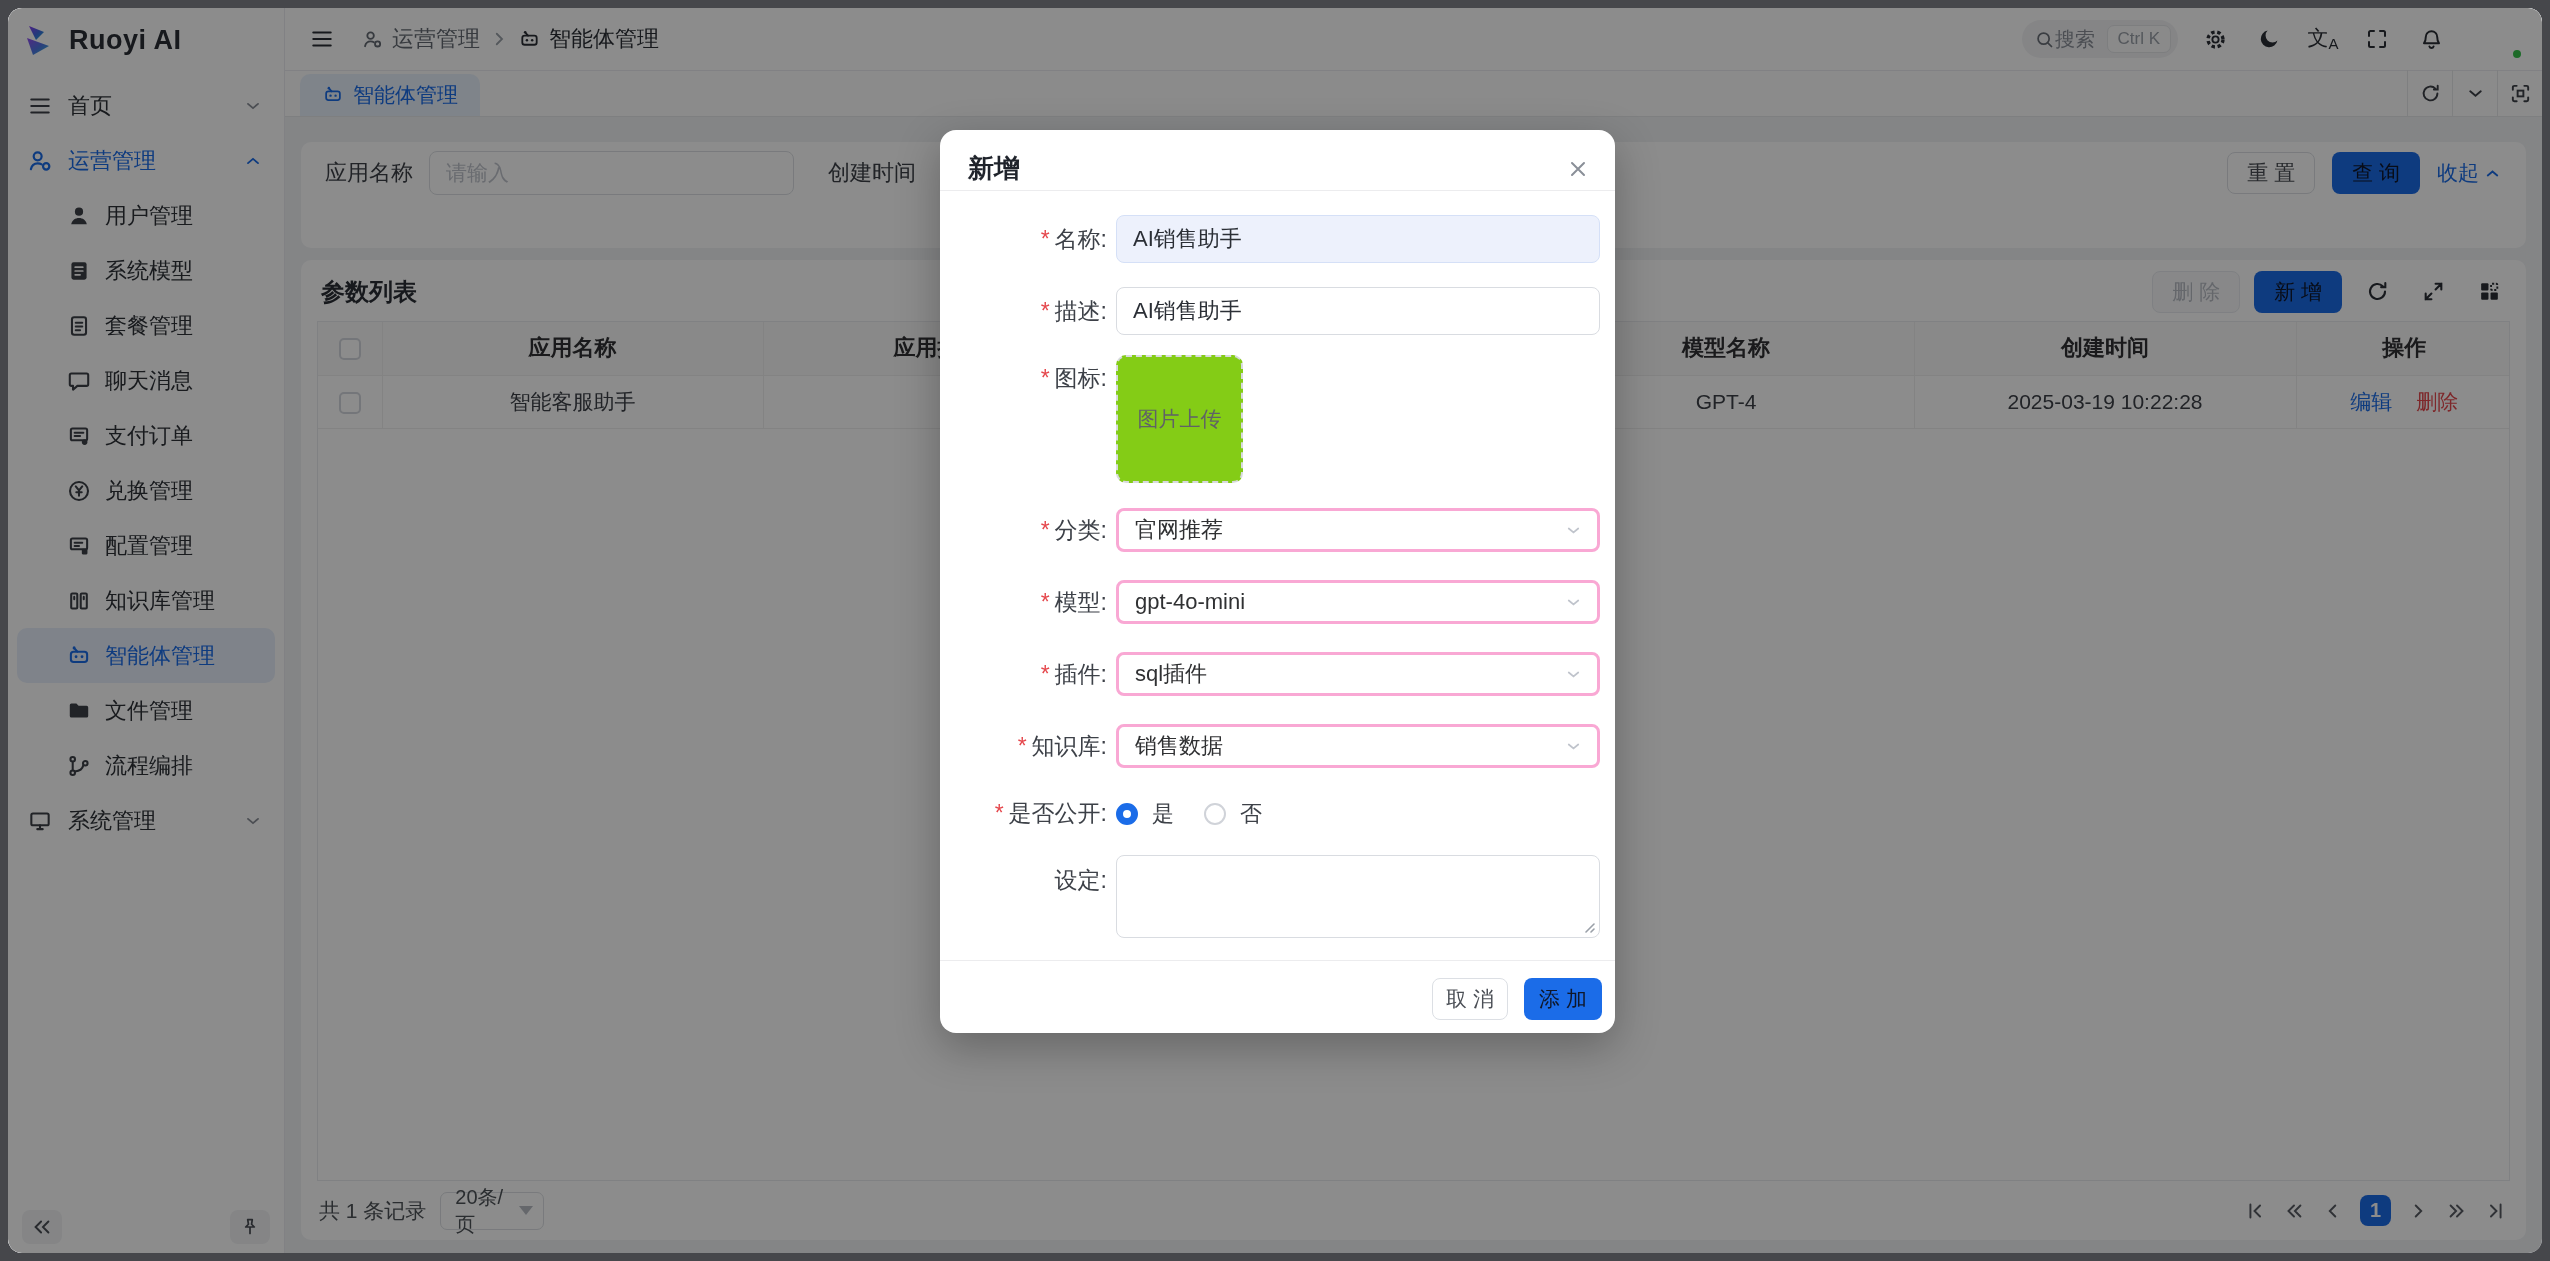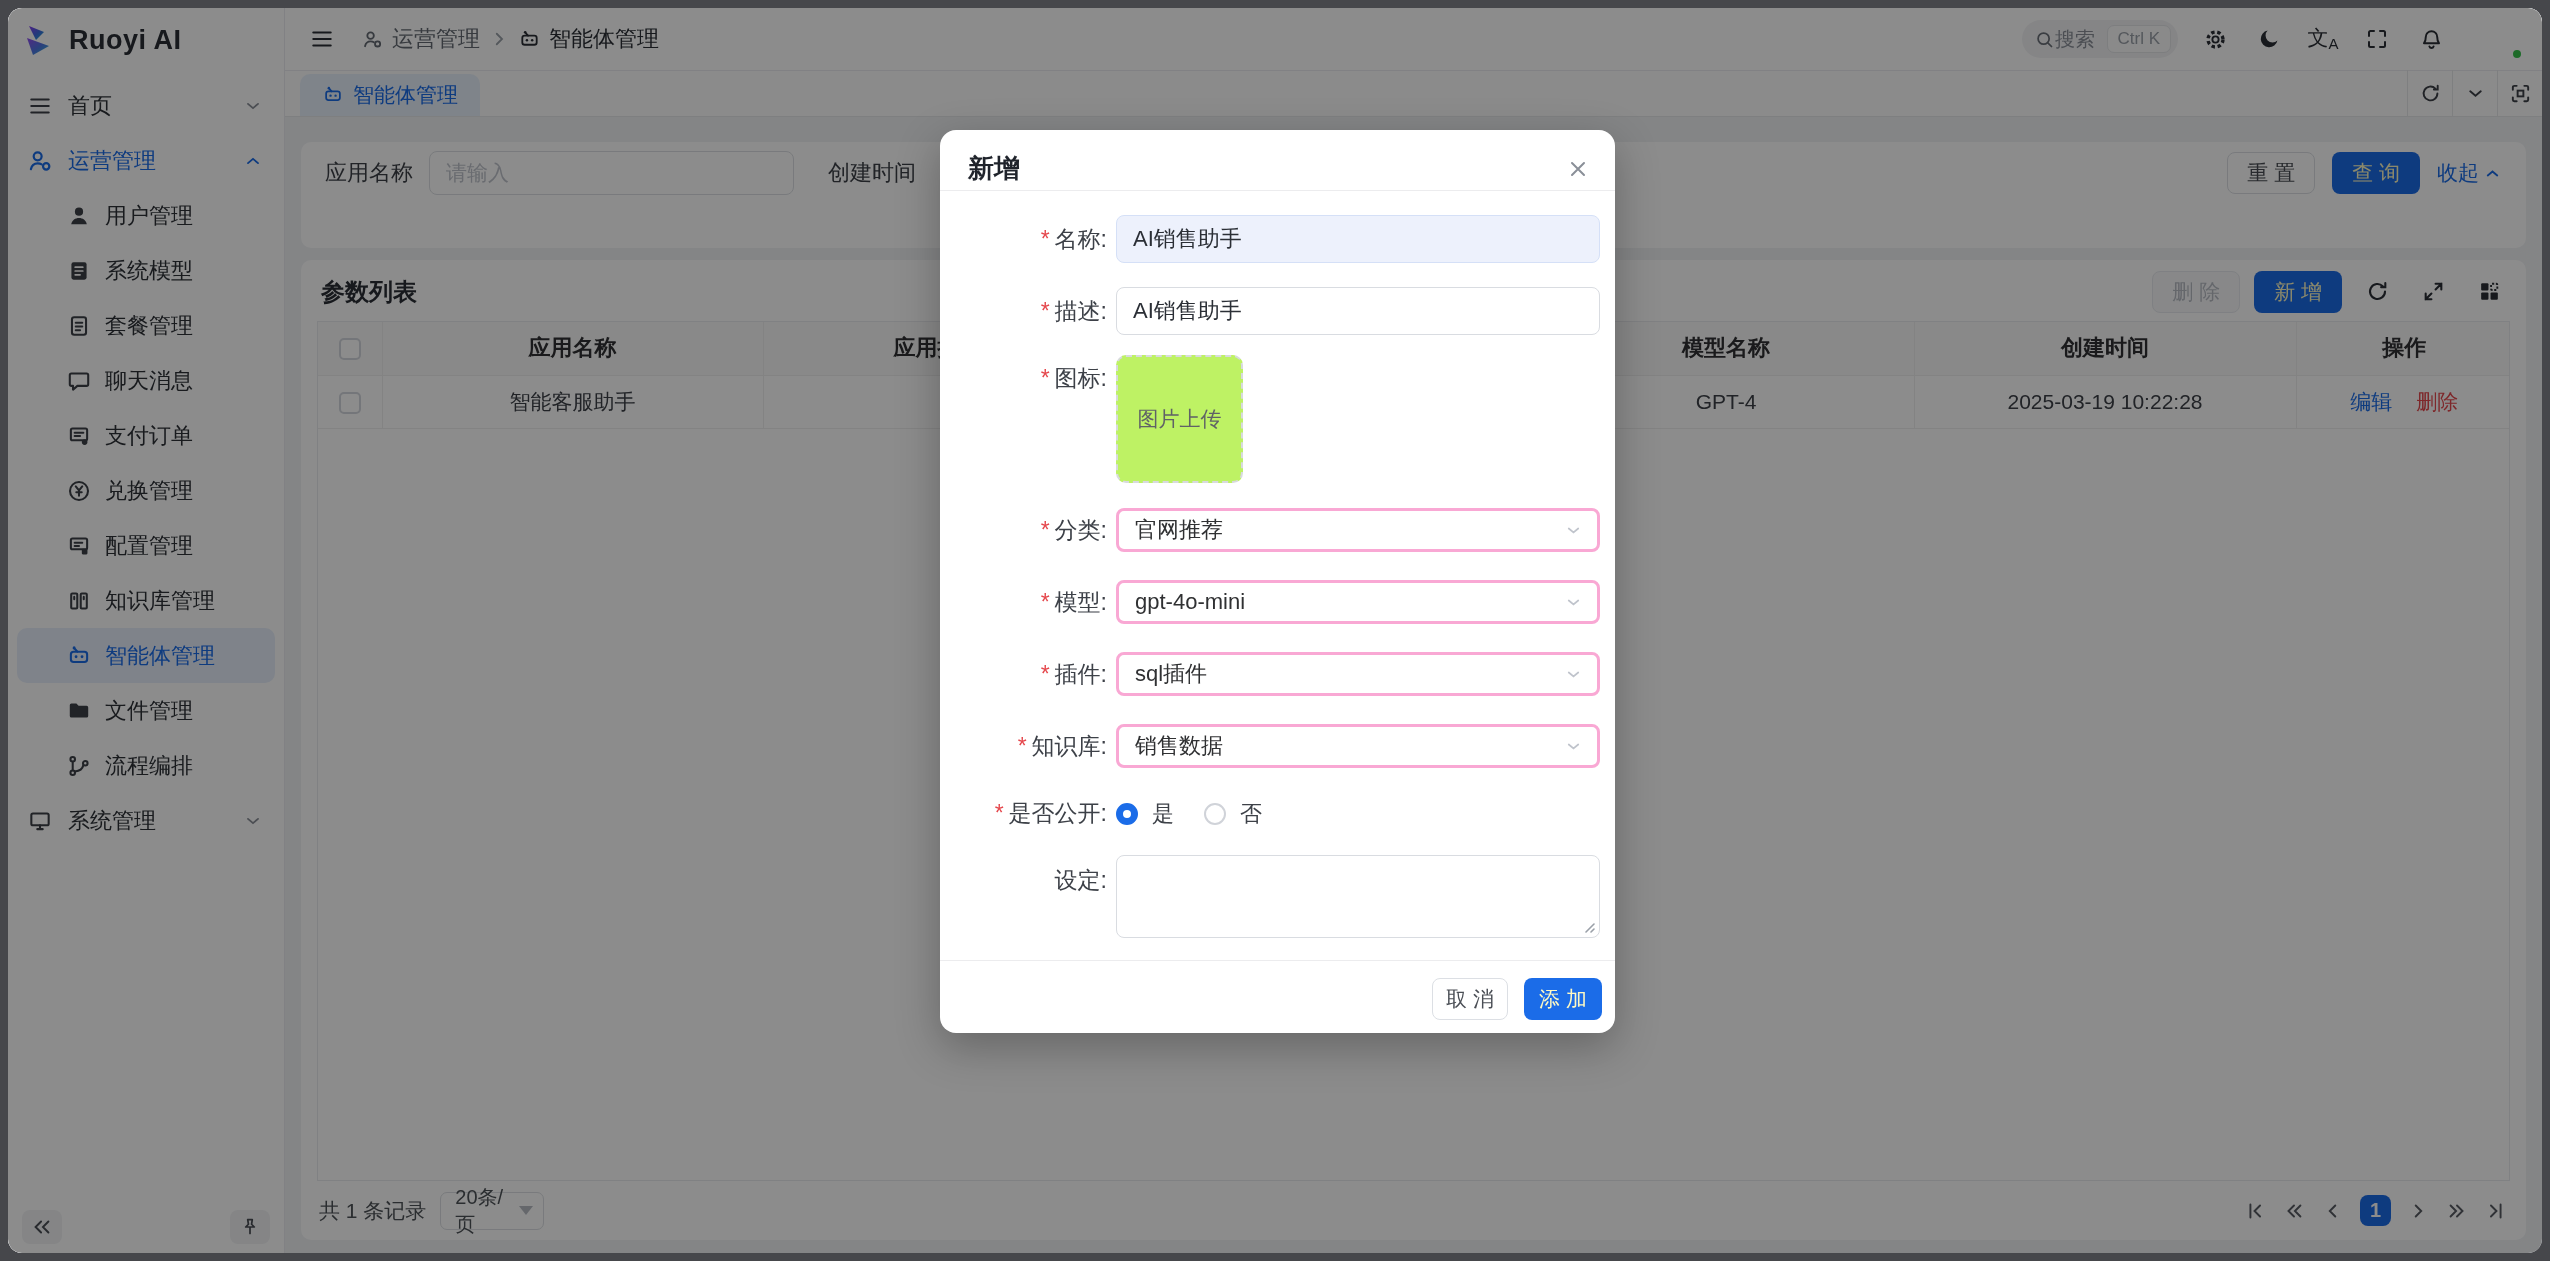--- a/index.html
+++ b/index.html
@@ -57,21 +57,21 @@
   
   .filter-card { height:106px; background:#fff; border-radius:10px; padding:9px 24px 0 24px; margin-bottom:12px; }
   .filter-row { display:flex; align-items:center; height:44px; }
   .f-label { font-size:22px; color:#3d4148; margin-right:16px; white-space:nowrap; }
   .f-input { width:365px; height:44px; border:1px solid #dcdfe3; border-radius:8px; background:#fff; padding:0 16px; font-size:21px; color:#2b2f36; outline:none; font-family:inherit; }
   .f-input::placeholder { color:#c0c4cc; }
   .f-label2 { margin-left:34px; }
   .f-actions { margin-left:auto; display:flex; align-items:center; gap:17px; }
   .btn { height:42px; border-radius:8px; font-size:21px; display:flex; align-items:center; justify-content:center; cursor:pointer; border:1px solid transparent; white-space:nowrap; font-family:inherit; }
   .btn-plain { background:#fff; border-color:#dcdfe4; color:#4a4e55; padding:0 19px; }
-  .btn-primary { background:#1b6ce8; color:#fef9c3; padding:16px 19px; }
+  .btn-primary { background:#1b6ce8; color:#0f172a; padding:16px 19px; }
   .link-collapse { display:flex; align-items:center; gap:4px; color:#1b6ce8; font-size:21px; cursor:pointer; }
 
   
   .table-card { flex:1; background:#fff; border-radius:10px; display:flex; flex-direction:column; min-height:0; }
   .card-head { height:55px; display:flex; align-items:center; padding:8px 16px 0 20px; }
   .card-title { font-size:24px; font-weight:600; color:#2b2f36; }
   .card-actions { margin-left:auto; display:flex; align-items:center; gap:14px; }
   .btn-disabled { background:#f7f8fa; border-color:#e8eaee; color:#b8bcc4; cursor:not-allowed; padding:0 19px; }
   .icon-btn { width:42px; height:42px; display:flex; align-items:center; justify-content:center; cursor:pointer; color:#2b2f36; }
   .tbl-wrap { flex:1; margin:6px 16px 0 16px; border:1px solid #e9ecef; overflow:hidden; }
@@ -100,21 +100,21 @@
   .modal-title { position:absolute; left:28px; top:21px; font-size:26px; font-weight:700; color:#1f232b; }
   .modal-close { position:absolute; right:22px; top:24px; width:30px; height:30px; display:flex; align-items:center; justify-content:center; color:#8a8f98; cursor:pointer; }
   .modal-divider { position:absolute; left:0; top:60px; width:100%; height:1px; background:#ececee; }
   .mrow { position:absolute; left:0; width:100%; display:flex; align-items:center; }
   .mlabel { width:167px; text-align:right; font-size:23px; color:#3d4148; white-space:nowrap; flex:0 0 167px; }
   .mreq { color:#e5484d; margin-right:5px; font-size:23px; }
   .mctrl { margin-left:9px; width:484px; }
   .inp { width:484px; height:48px; border-radius:8px; font-size:22px; color:#2b2f36; padding:0 16px; outline:none; font-family:inherit; }
   .inp-focus { background:#edf1fc; border:1px solid #d5e0f7; }
   .inp-normal { background:#fff; border:1px solid #d9dce1; }
-  .upload-box { width:127px; height:128px; border:2px dashed #d8dade; border-radius:10px; background:#bef264; display:flex; align-items:center; justify-content:center; font-size:21px; color:#606266; cursor:pointer; }
+  .upload-box { width:127px; height:128px; border:2px dashed #d8dade; border-radius:10px; background:#84cc16; display:flex; align-items:center; justify-content:center; font-size:21px; color:#606266; cursor:pointer; }
   .select { height:44px; border:3px solid #f9a8d4; border-radius:8px; background:#fff; display:flex; align-items:center; padding:0 14px 0 16px; font-size:22px; color:#303133; cursor:pointer; }
   .select .chev { margin-left:auto; color:#c0c4cc; display:flex; }
   .radio-group { display:flex; align-items:center; gap:14px; margin-left:9px; }
   .radio-on { width:22px; height:22px; border-radius:50%; background:#fff; border:7px solid #1b6ce8; cursor:pointer; }
   .radio-off { width:22px; height:22px; border-radius:50%; background:#fff; border:2px solid #d0d3d9; cursor:pointer; }
   .radio-label { font-size:22px; color:#3d4148; margin-right:16px; }
   .mtextarea { position:relative; width:484px; height:83px; border:1px solid #d9dce1; border-radius:8px; background:#fff; }
   .resize-grip { position:absolute; right:4px; bottom:4px; width:14px; height:14px; }
   .modal-footer-divider { position:absolute; left:0; top:830px; width:100%; height:1px; background:#ececee; }
   .mbtn-cancel { position:absolute; left:492px; top:848px; width:76px; height:42px; }

